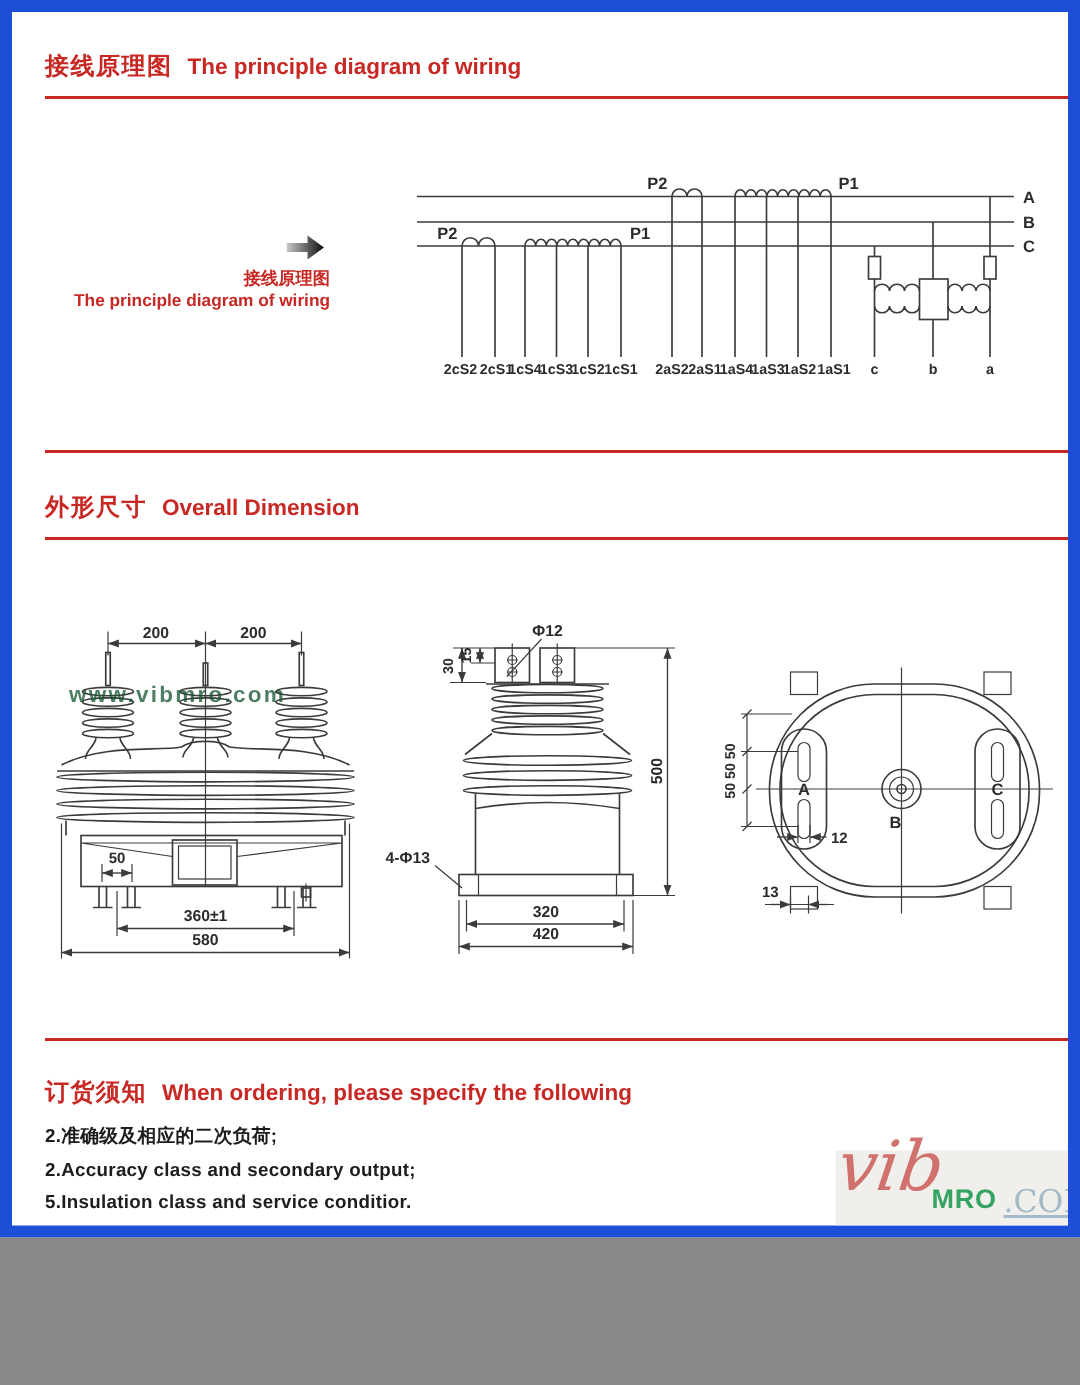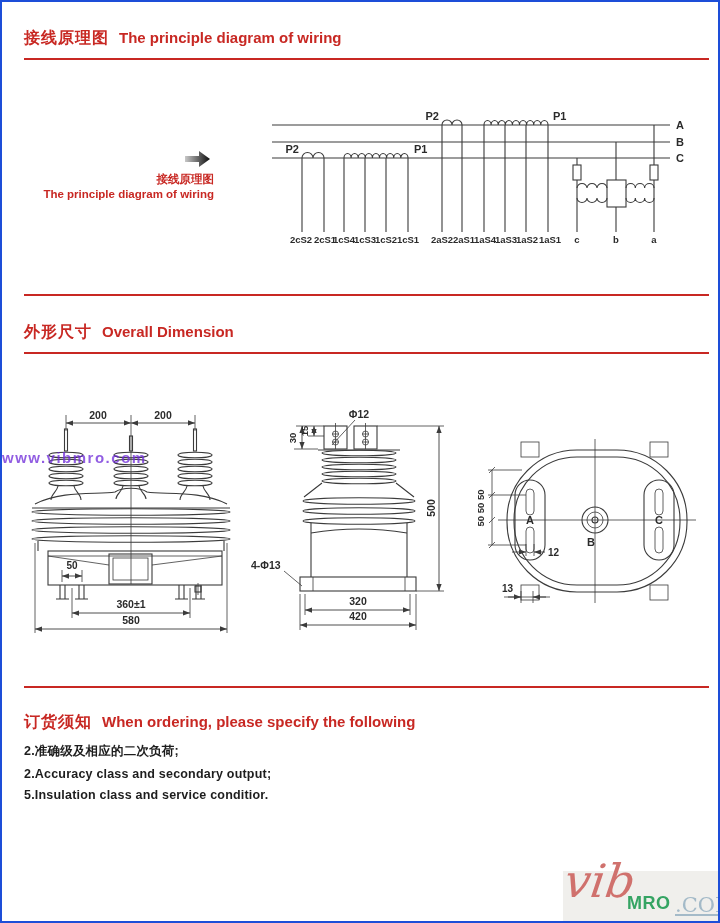--- a/index.html
+++ b/index.html
@@ -2,38 +2,38 @@
 <html><head>
 <meta charset="utf-8">
 <style>
   :root{
     --red:#c82823;
     --ink:#1d1d1d;
     --line:#3b3b3b;
   }
   html,body{margin:0;padding:0;background:#888;}
   #page{
-    position:relative;width:720px;height:923px;background:#ffffff;
+    position:relative;width:720px;height:825px;background:#ffffff;
     font-family:"Liberation Sans",sans-serif;overflow:hidden;
-    box-sizing:border-box;border:2px solid #1d4ed8;
+    box-sizing:border-box;border:8px solid #1d4ed8;
   }
   .abs{position:absolute;}
   .sec-heading{color:var(--red);font-weight:bold;white-space:nowrap;}
   .sec-heading .zh{font-size:16px;letter-spacing:1px;}
   .sec-heading .en{font-size:15px;margin-left:10px;}
   .rule{position:absolute;left:22px;width:685px;height:2px;background:var(--red);}
   svg{display:block;}
   svg text{font-family:"Liberation Sans",sans-serif;fill:#2b2b2b;}
   .ln{stroke:var(--line);stroke-width:1.1;fill:none;}
   .thin{stroke:var(--line);stroke-width:0.8;fill:none;}
   .dim{stroke:var(--line);stroke-width:0.9;fill:none;}
   .lbl{font-weight:bold;}
   .caption{color:var(--red);font-weight:bold;font-size:11.5px;line-height:15px;text-align:right;}
   .notes div{font-size:12.5px;font-weight:bold;color:var(--ink);margin-bottom:7px;letter-spacing:0.2px;}
-  #watermark{color:#6d28d9;opacity:0.75;font-size:15px;letter-spacing:1.5px;font-weight:bold;}
+  #watermark{color:#14532d;opacity:0.75;font-size:15px;letter-spacing:1.5px;font-weight:bold;padding-left:38px;}
   #logo{right:0;bottom:0;width:155px;height:50px;background:#f0efec;}
   #logo .script{position:absolute;left:2px;top:-17px;font-family:"DejaVu Serif",serif;
     font-style:italic;font-size:46px;color:#d0716d;transform:skewX(-8deg);}
   #logo .mro{position:absolute;left:64px;bottom:7px;font-size:18px;font-weight:bold;color:#35a463;letter-spacing:0.5px;}
   #logo .com{position:absolute;left:112px;bottom:4px;font-family:"DejaVu Serif",serif;font-size:21px;color:#a4bac8;text-decoration:underline;}
 </style>
 </head>
 <body>
 
 <div id="page">

